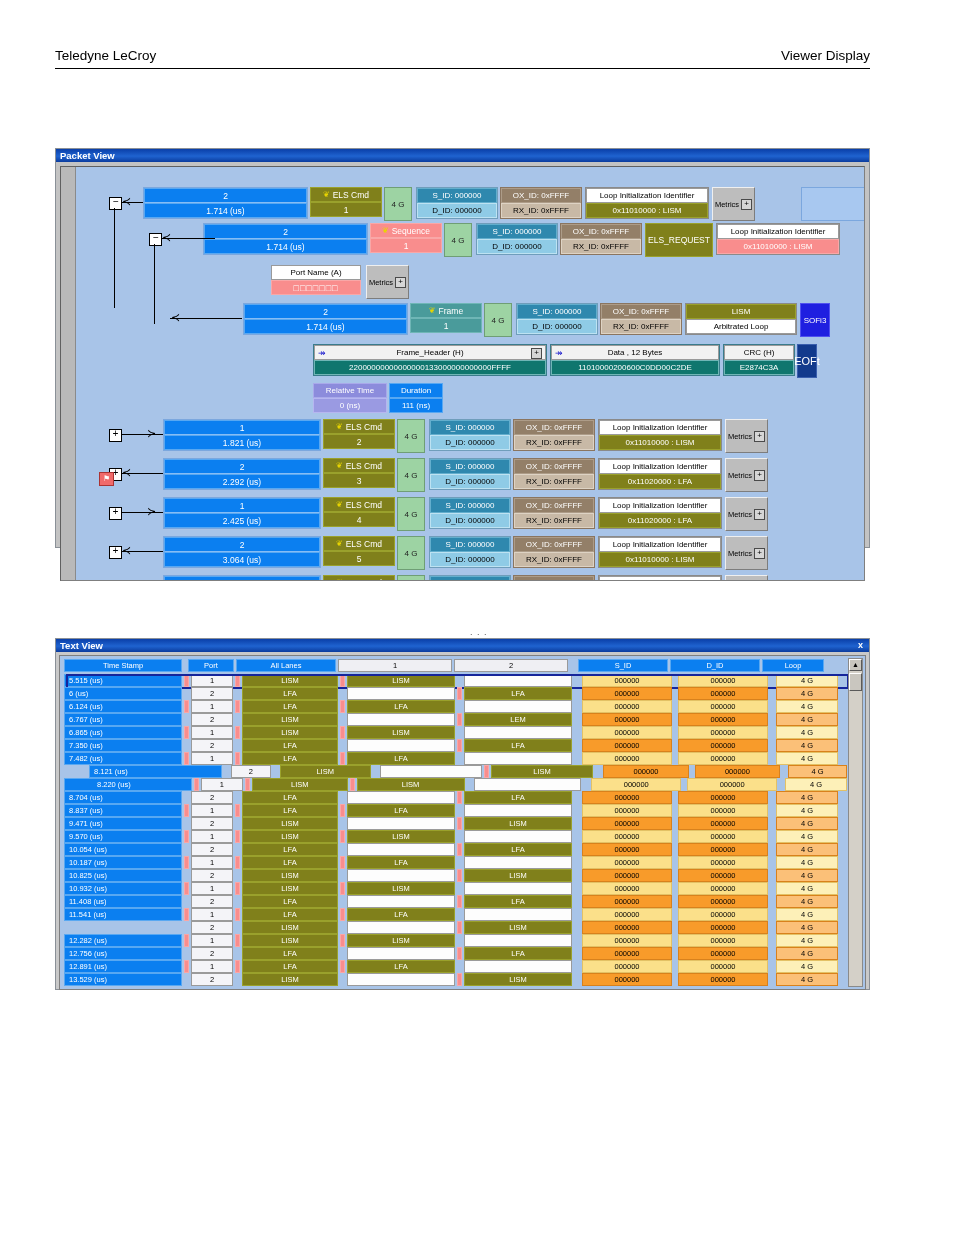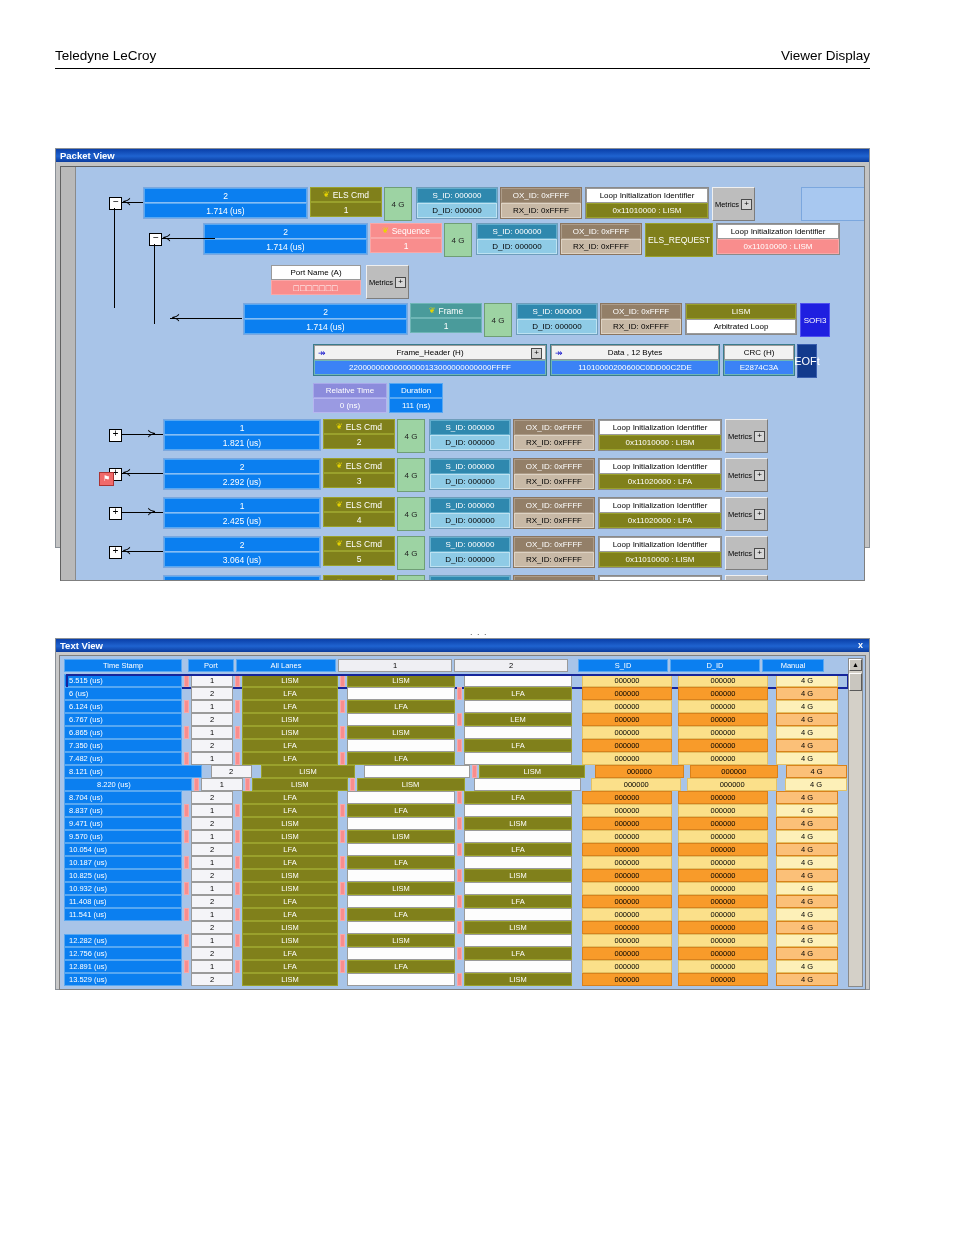--- a/index.html
+++ b/index.html
@@ -81,21 +81,21 @@
   .els-req{width:66px;height:32px;background:#80801b;border:1px solid #9aa12c;color:#fff;font-size:8.5px;
      display:flex;align-items:center;justify-content:center;}
   .sof{width:28px;height:32px;background:#1f1fe0;border:1px solid #5050f0;color:#fff;font-size:8px;
      display:flex;align-items:center;justify-content:center;}
   .eof{width:18px;height:32px;background:#123a8c;border:1px solid #3a5fae;color:#fff;font-size:11px;
      display:flex;align-items:center;justify-content:center;}
 
   .fh-blk{border:1px solid #3a7c8c;}
   .fh-blk .t{background:#f2f2f2;color:#000;font-size:8px;line-height:14px;height:15px;border:1px solid #9a9a9a;
     display:flex;align-items:center;justify-content:center;position:relative;}
-  .fh-blk .b{background:#3b82f6;color:#fff;font-size:8px;line-height:14px;height:15px;border:1px solid #6fb6b6;}
+  .fh-blk .b{background:#0f766e;color:#fff;font-size:8px;line-height:14px;height:15px;border:1px solid #6fb6b6;}
   .arrw{position:absolute;left:3px;top:0;color:#1111cc;font-size:9px;line-height:14px;}
   .sqbtn{position:absolute;right:3px;top:2px;width:9px;height:9px;border:1px solid #4a4a4a;background:#d6d6d6;
     font-size:8px;line-height:7px;text-align:center;}
 
   .rt-blk .t{background:#8c8cdc;color:#fff;font-size:8px;line-height:14px;height:15px;border:1px solid #a9a9ea;}
   .rt-blk .b{background:#9a9ae2;color:#fff;font-size:8px;line-height:14px;height:15px;border:1px solid #b6b6f0;}
   .du-blk .t{background:#0b7ff0;color:#fff;font-size:8px;line-height:14px;height:15px;border:1px solid #58a8f2;}
   .du-blk .b{background:#0b7ff0;color:#fff;font-size:8px;line-height:14px;height:15px;border:1px solid #58a8f2;}
 
   .portname .t{background:#fff;color:#000;font-size:8px;line-height:14px;height:15px;border:1px solid #9a9a9a;}
@@ -465,21 +465,21 @@
     </div>
     <div class="tv-body">
       <div class="tv-hdr" id="tv-hdr">
           <div class="hcell" style="width: 118px;">Time Stamp</div>
           <div class="hcell" style="width: 46px; margin-left: 4px;">Port</div>
           <div class="hcell" style="width: 100px;">All Lanes</div>
           <div class="hcell plain" style="width: 114px;">1</div>
           <div class="hcell plain" style="width: 114px;">2</div>
           <div class="hcell" style="width: 90px; margin-left: 8px;">S_ID</div>
           <div class="hcell" style="width: 90px;">D_ID</div>
-          <div class="hcell" style="width: 62px;">Manual</div>
+          <div class="hcell" style="width: 62px;">Loop</div>
         </div>
       <div class="tv-rows" id="tv-rows">
           <div class="trow">
             <div class="tc ts" style="width: 118px;">5.515 (us)</div>
             <div class="pinktick"></div>
             <div class="tc port" style="width: 42px;">1</div>
             <div class="pinktick"></div>
             <div class="tc lane" style="width: 96px;">LISM</div>
             <div class="pinktick"></div>
             <div class="tc lane" style="width: 108px;">LISM</div>
@@ -568,21 +568,21 @@
             <div class="tc lane" style="width: 96px;">LFA</div>
             <div class="pinktick"></div>
             <div class="tc lane" style="width: 108px;">LFA</div>
             <div class="pinktick off"></div>
             <div class="tc lane empty" style="width: 108px;"></div>
             <div class="tc sid even" style="width: 90px; margin-left: 8px;">000000</div>
             <div class="tc sid even" style="width: 90px; margin-left: 4px;">000000</div>
             <div class="tc spd even" style="width: 62px; margin-left: 6px;">4 G</div>
           </div>
           <div class="trow">
-            <div class="tc ts" style="width: 140px;">8.121 (us)</div>
+            <div class="tc ts" style="width: 140px; margin-left: 25px;">8.121 (us)</div>
             <div class="pinktick off"></div>
             <div class="tc port" style="width: 42px;">2</div>
             <div class="pinktick off"></div>
             <div class="tc lane" style="width: 96px;">LISM</div>
             <div class="pinktick off"></div>
             <div class="tc lane empty" style="width: 108px;"></div>
             <div class="pinktick"></div>
             <div class="tc lane" style="width: 108px;">LISM</div>
             <div class="tc sid odd" style="width: 90px; margin-left: 8px;">000000</div>
             <div class="tc sid odd" style="width: 90px; margin-left: 4px;">000000</div>

